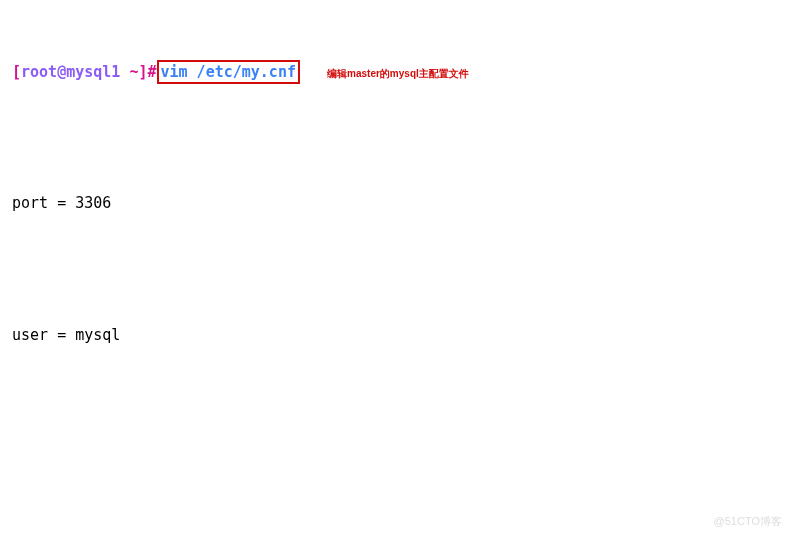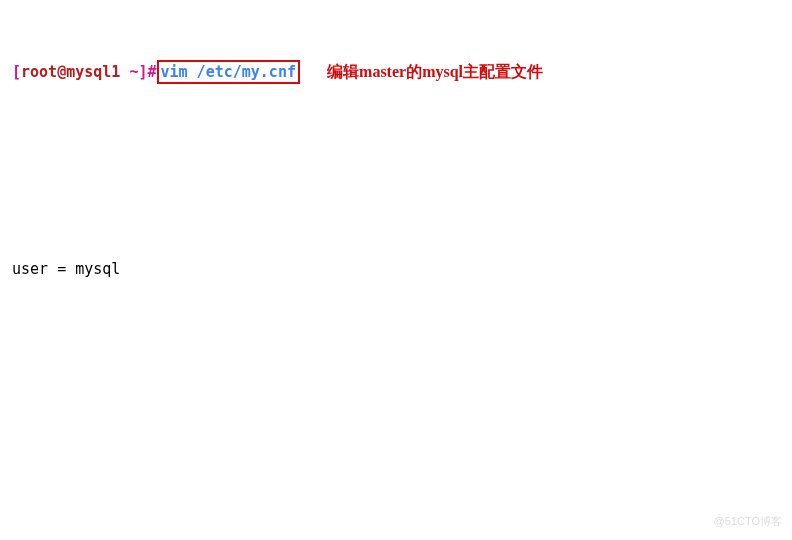--- a/index.html
+++ b/index.html
@@ -10,46 +10,47 @@
       font-family: "DejaVu Sans Mono", Consolas, "Courier New", monospace;
       font-size: 15px;
       line-height: 22px;
       color: #000;
       padding: 16px 12px 12px 12px;
       position: relative;
       overflow: hidden;
     }
     .content { white-space: pre; }
     .line { height: 22px; }
-    .prompt-user { color: #b91c1c; font-weight: bold; }
+    .prompt-user { color: #8b5cf6; font-weight: bold; }
     .prompt-bracket { color: #d6138d; font-weight: bold; }
     .prompt-cmd { color: #3b82f6; font-weight: bold; }
     .box1 {
       border: 2px solid #d30b0b;
       padding: 0 2px;
       display: inline-block;
       height: 24px;
       line-height: 20px;
     }
-    .annot { color: #d30b0b; font-weight: bold; font-family: Liberation Serif, serif; font-size: 16px; }
+    .annot { color: #d30b0b; font-weight: bold; font-family: Liberation Sans, sans-serif; font-size: 10px; }
     .watermark {
       position: absolute;
       right: 10px;
       bottom: 8px;
       font-size: 11px;
       color: rgba(0,0,0,0.15);
       font-family: "Microsoft YaHei", sans-serif;
     }
   </style>
 </head>
 <body>
 
 <div class="content">
   <div class="line"><span class="prompt-bracket">[</span><span class="prompt-user">root@mysql1</span><span class="prompt-bracket"> ~</span><span class="prompt-bracket">]#</span><span class="box1"><span class="prompt-cmd">vim /etc/my.cnf</span></span>   <span class="annot">编辑master的mysql主配置文件</span></div>
   <div class="line"></div>
+  <div class="line">port = 3306</div>
   <div class="line"></div>
   <div class="line">user = mysql</div>
   
   
   
   
   
   
   
   

